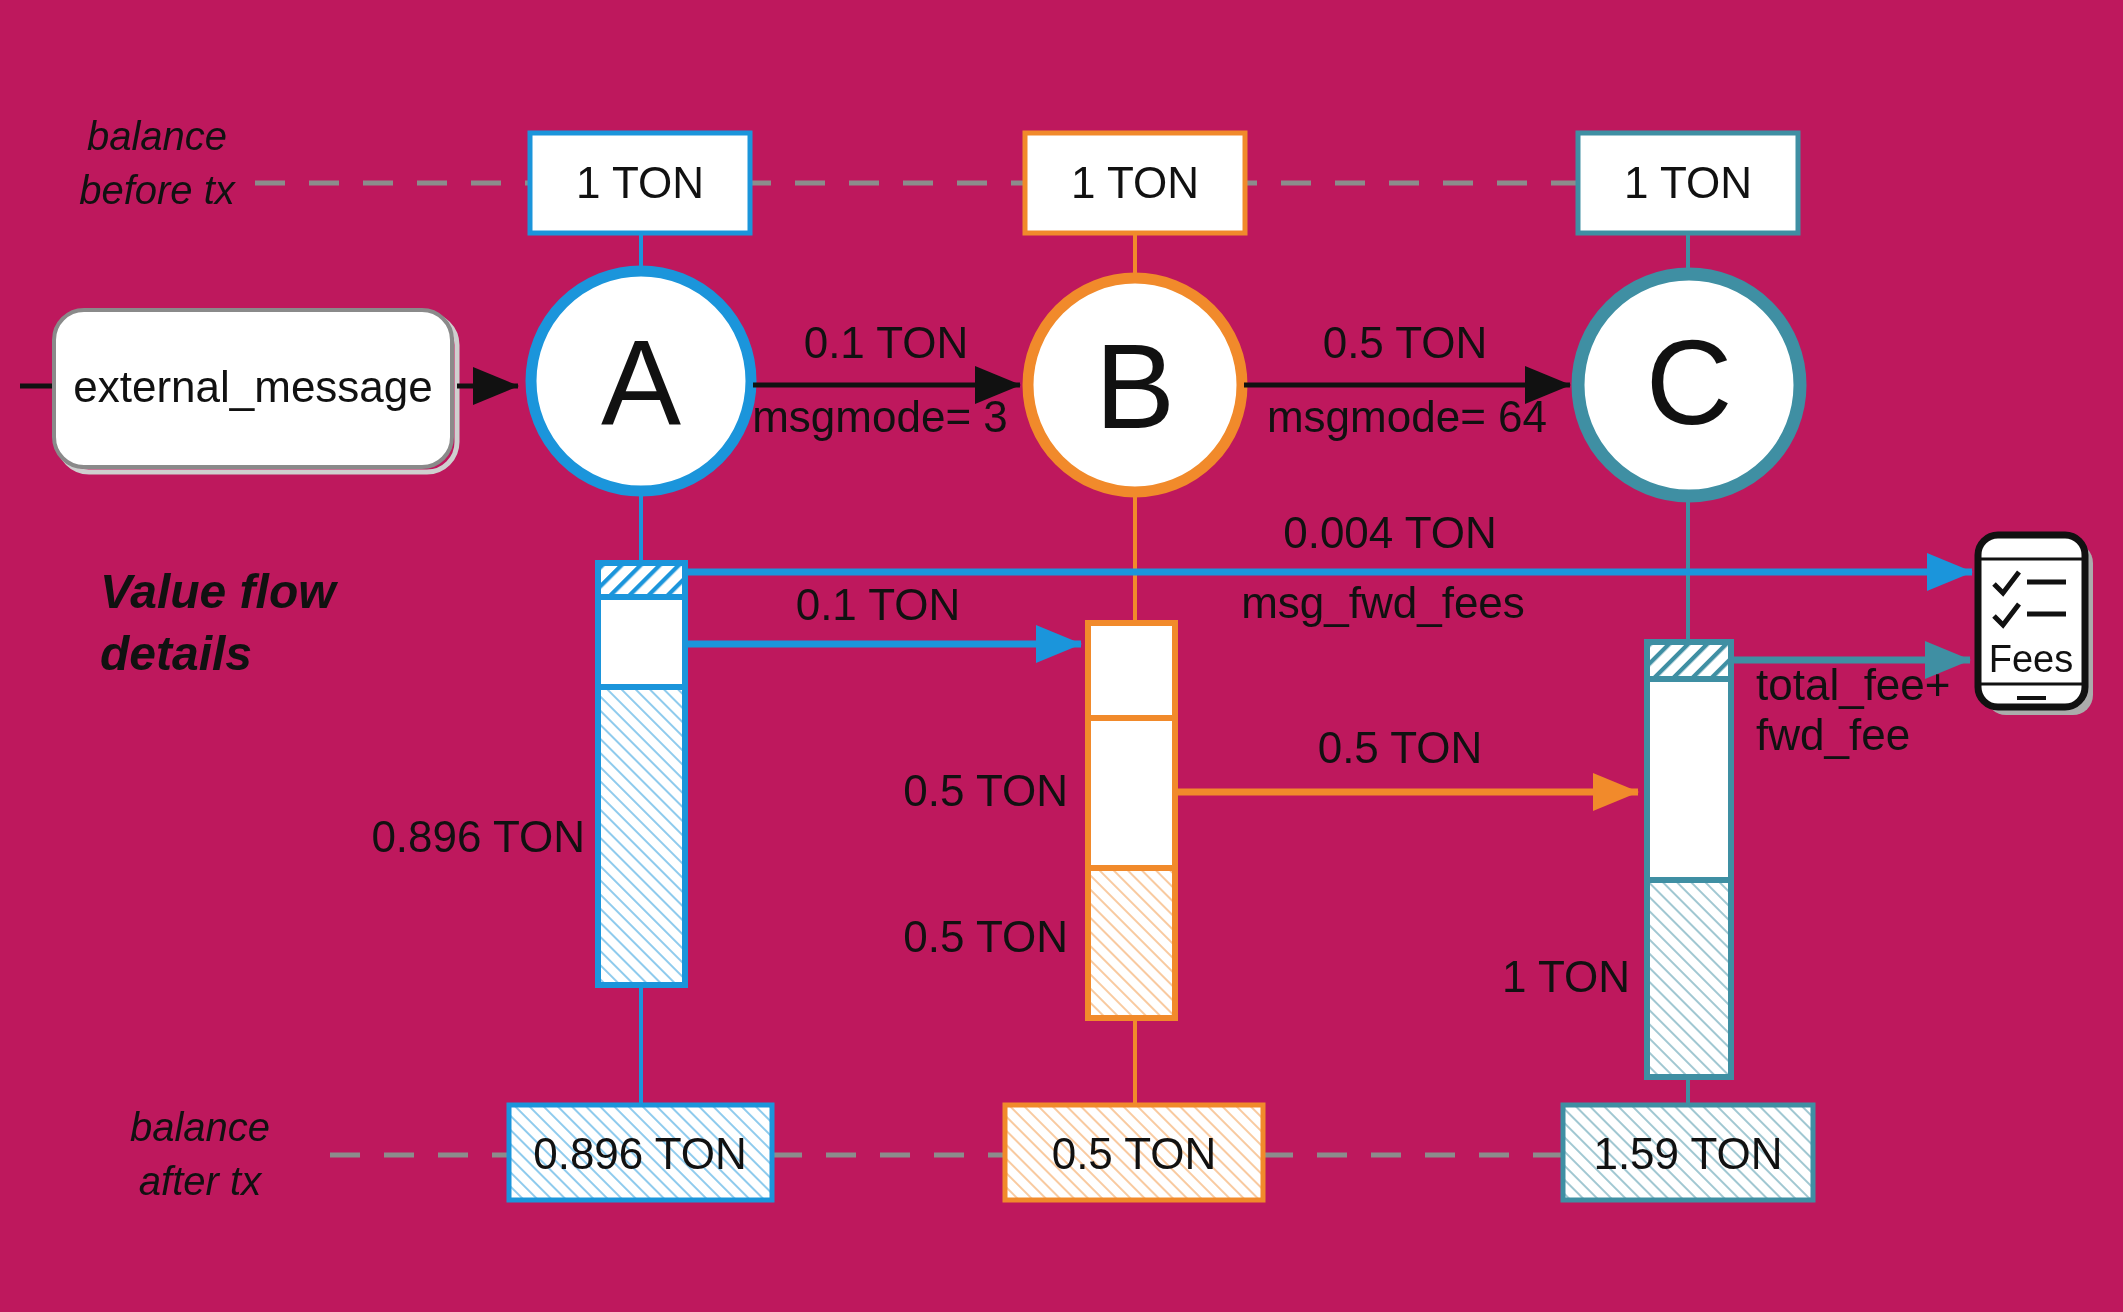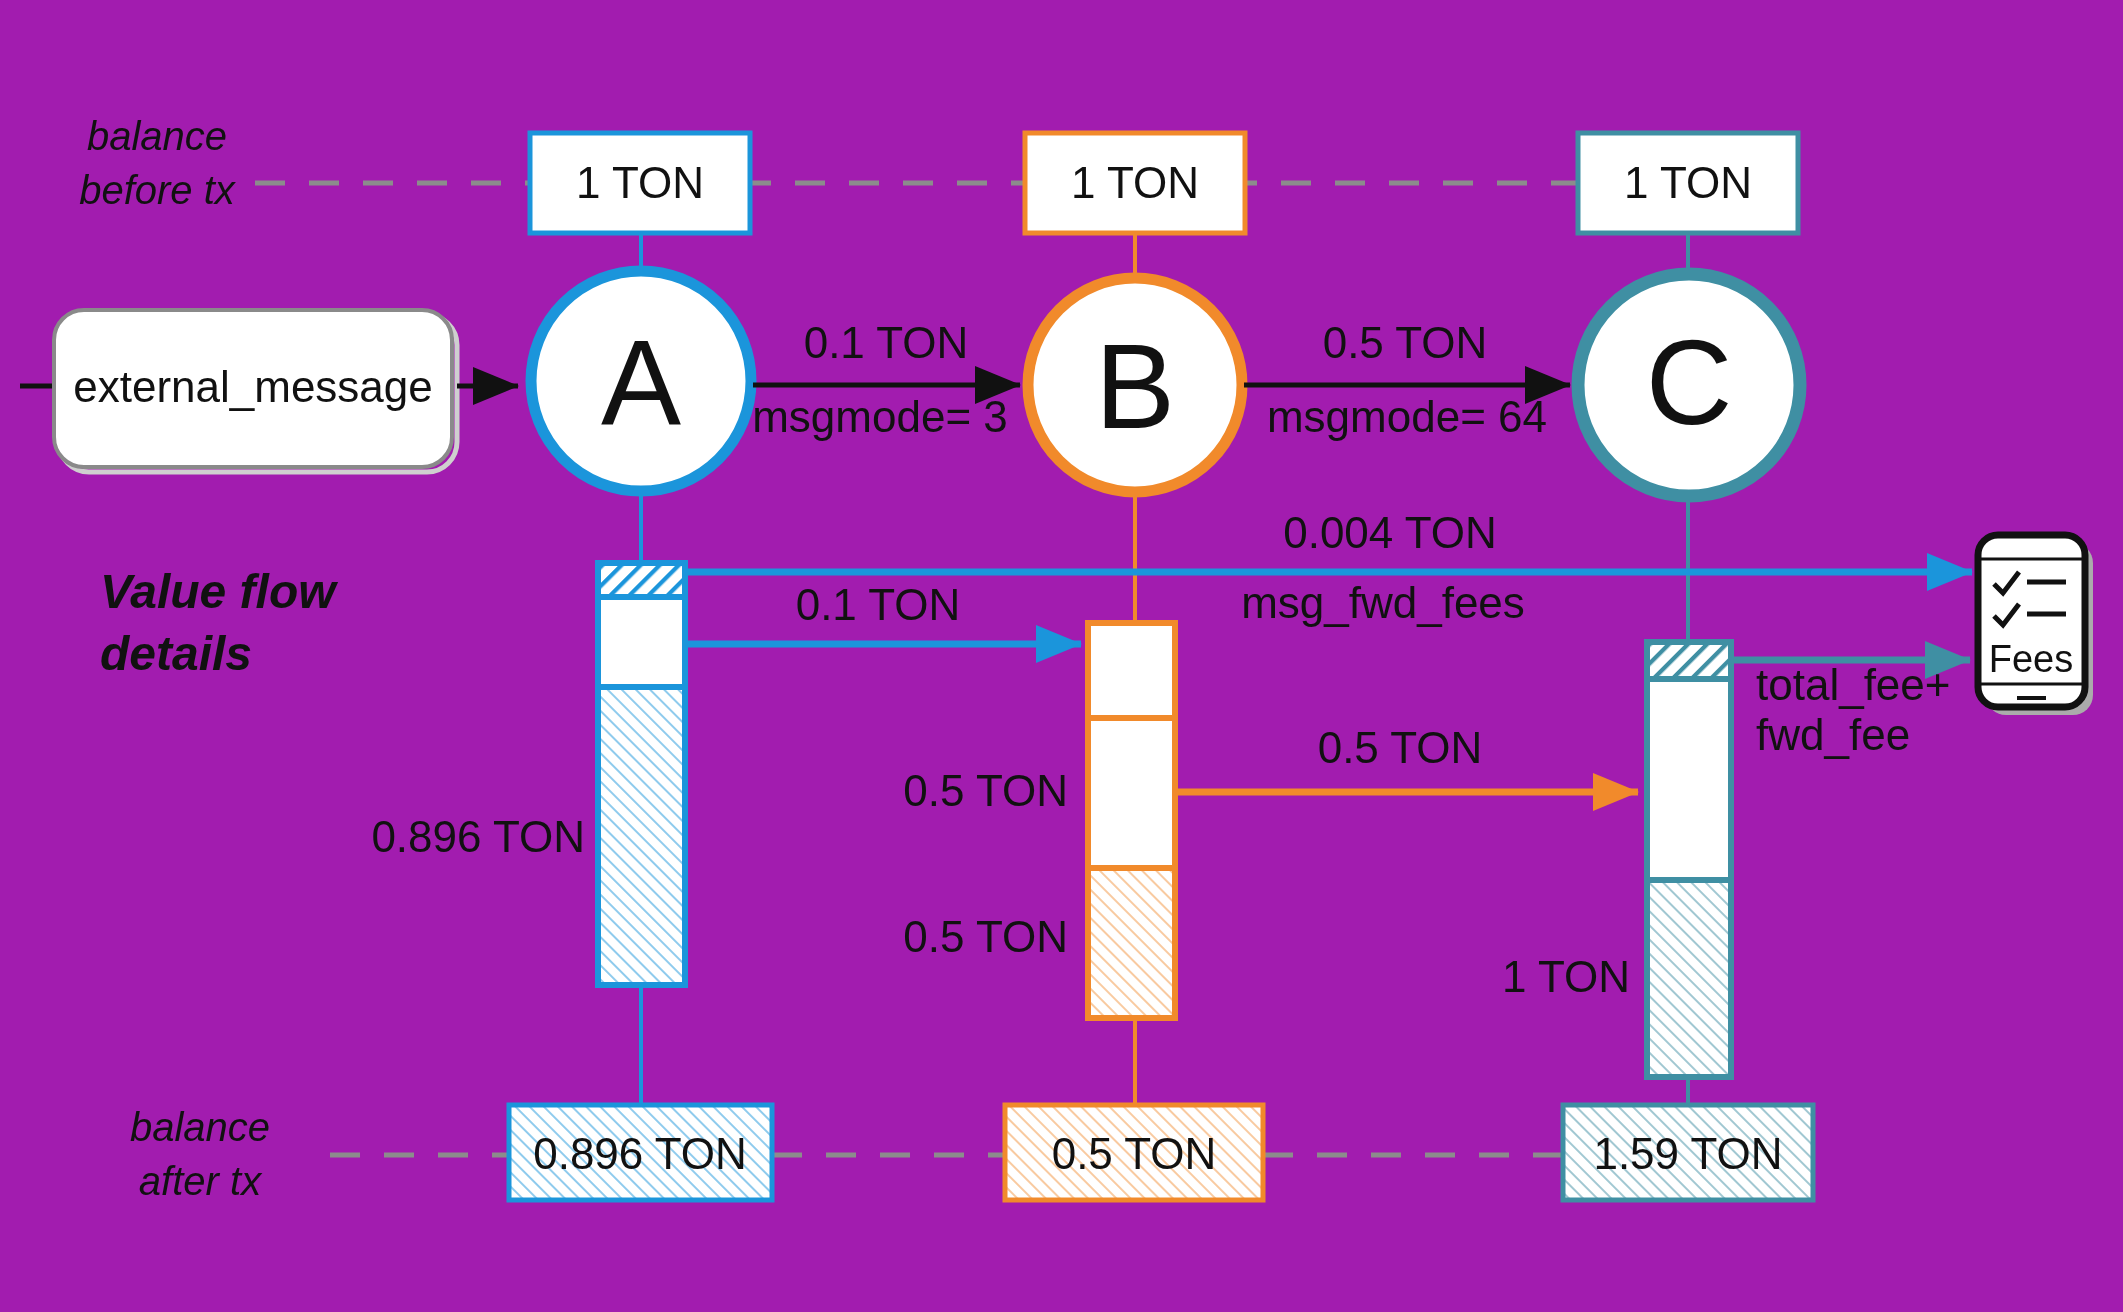--- a/index.html
+++ b/index.html
@@ -1,16 +1,16 @@
 <!DOCTYPE html>
 <html style="--blue: #1B95DB; --orange: #F18A2B; --teal: #3F8FA3; --dash_gray: #8C8C8C; --box_border_gray: #8A8A8A; --text_black: #111111;"><head>
 <meta charset="utf-8">
 <style>
   html,body{margin:0;padding:0;background:#fff;}
-  .stage{width:2123px;height:1312px;position:relative;background:#a21caf;}
+  .stage{width:2123px;height:1312px;position:relative;background:#be185d;}
   svg{display:block;}
   text{font-family:"Liberation Sans", sans-serif; fill:var(--text_black);}
   .t44{font-size:44px;}
   .t40i{font-size:40px;font-style:italic;}
   .vf{font-size:48px;font-weight:bold;font-style:italic;}
   .letter{font-size:120px;font-weight:500;}
   .fees{font-size:38px;}
   .mid{text-anchor:middle;}
   .end{text-anchor:end;}
   .sb{stroke:var(--blue);}  .fb{fill:var(--blue);}

